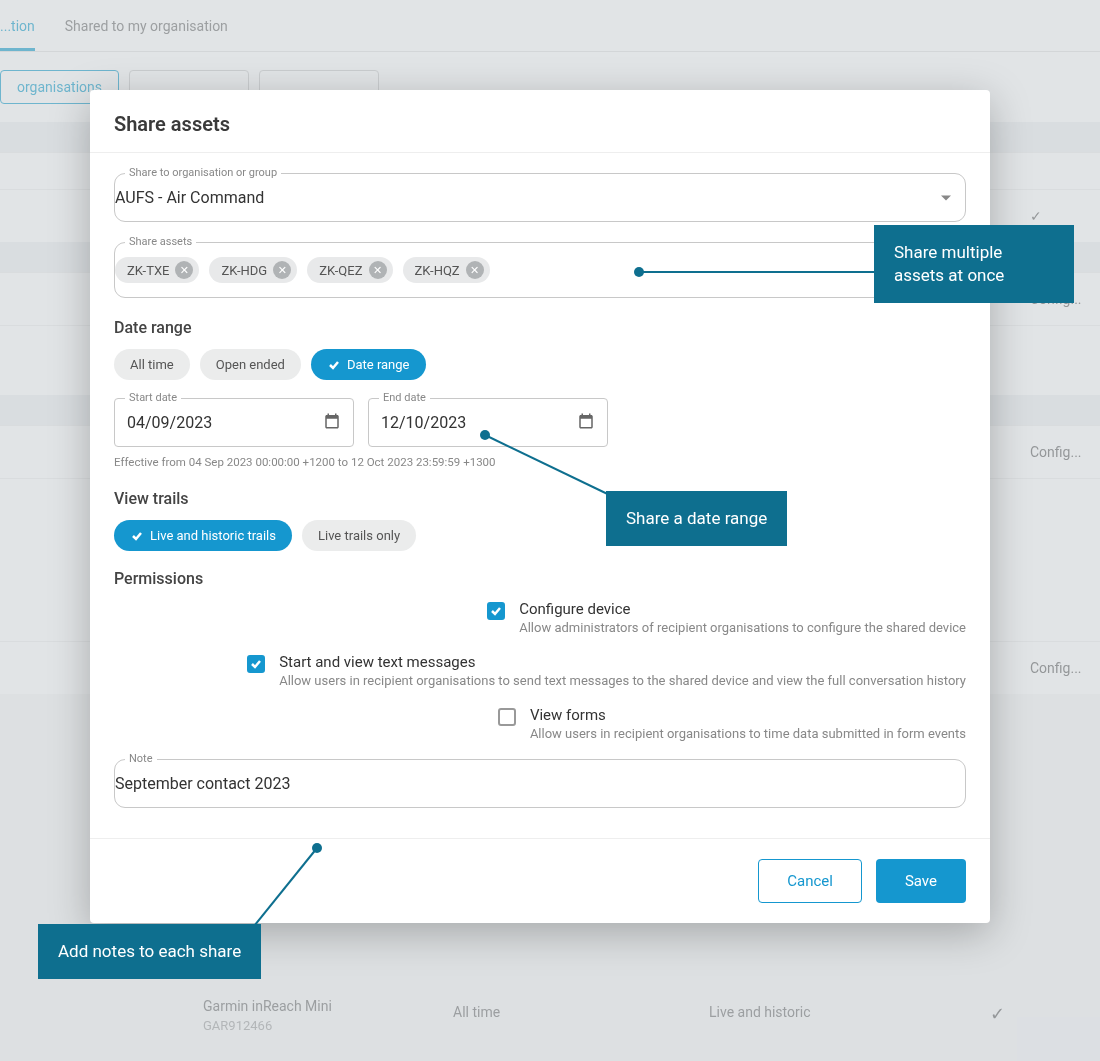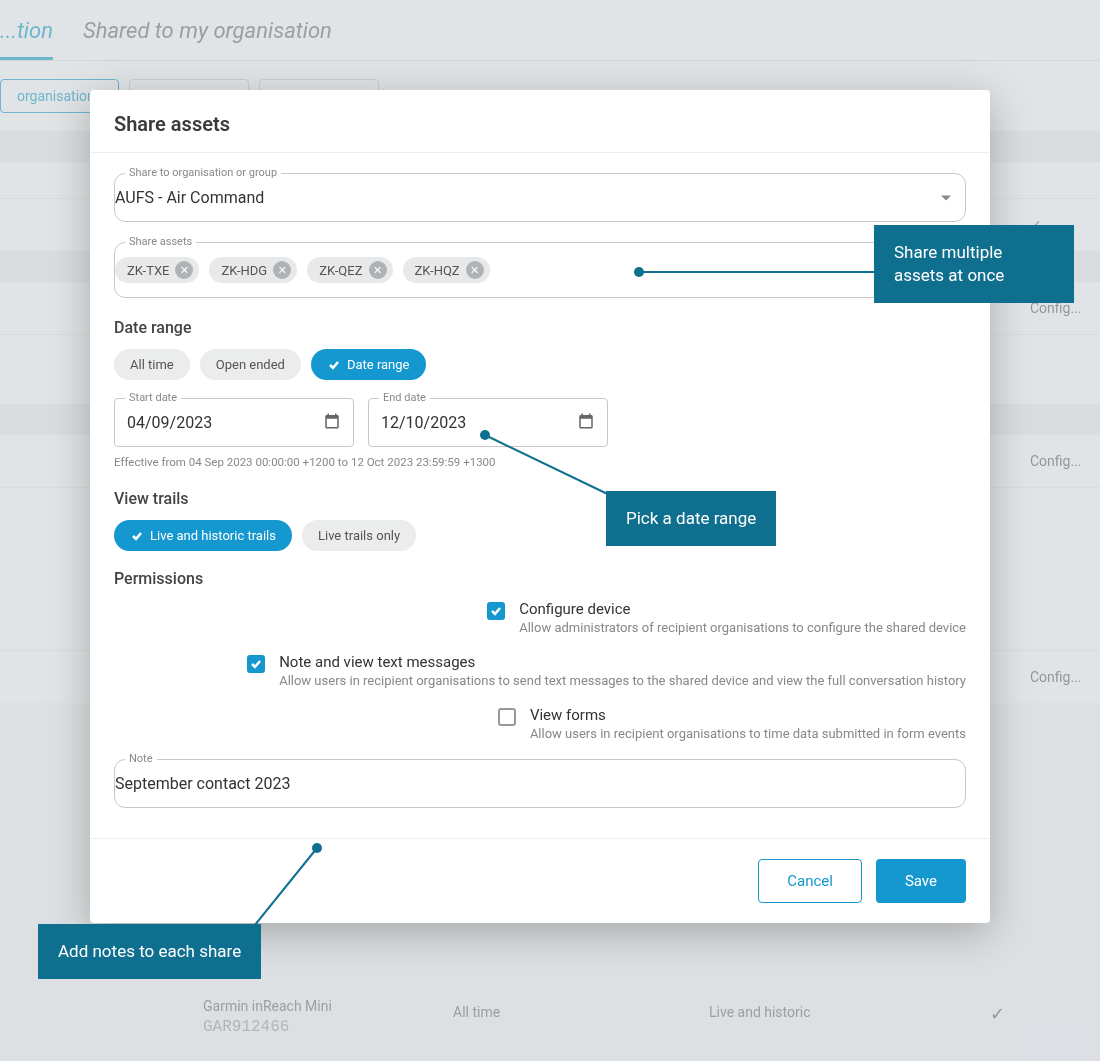--- a/index.html
+++ b/index.html
@@ -19,23 +19,22 @@
 }
 .bg-tabs {
   display: flex;
   gap: 30px;
   padding: 10px 0 0 0;
   background: #fff;
   border-bottom: 1px solid #e0e0e0;
 }
 .bg-tab {
   padding: 8px 0 14px 0;
-  font-size: 22px;
+  font-size: 14px;
   color: #666;
-  font-style: italic;
 }
 .bg-tab.active {
   color: #0098c9;
   border-bottom: 3px solid #0098c9;
   padding-left: 0;
 }
 .bg-subtabs {
   display: flex;
   gap: 10px;
   padding: 18px 0;
@@ -59,21 +58,21 @@
   gap: 32px;
   font-size: 14px;
   color: #555;
   border-top: 1px solid #eee;
   background: #fff;
 }
 .bg-row .col-msg { width: 80px; }
 .bg-row .col-cfg { width: 60px; }
 .bg-row-gap { height: 30px; background: #eef0f1; }
 .bg-device-label { position: absolute; left: 203px; top: 998px; font-size: 14px; color: #666; }
-.bg-device-id { position: absolute; left: 203px; top: 1018px; font-size: 16px; color: #999; font-family: Liberation Mono, monospace; }
+.bg-device-id { position: absolute; left: 203px; top: 1018px; font-size: 13px; color: #999; }
 .bg-alltime { position: absolute; left: 453px; top: 1004px; font-size: 14px; color: #666; }
 .bg-livehist { position: absolute; left: 709px; top: 1004px; font-size: 14px; color: #666; }
 .bg-check { position: absolute; font-size: 18px; color: #555; }
 
 .overlay {
   position: absolute;
   inset: 0;
   background: rgba(200,205,210,0.55);
 }
 .modal {
@@ -439,21 +438,21 @@
             <div class="perm-desc">Allow administrators of recipient organisations to configure the shared device</div>
           </div>
         </div>
         <div class="perm-row">
           <div class="checkbox checked">
             <svg class="checkmark-svg" viewBox="0 0 12 12">
               <polyline points="2,6 5,9 10,3"></polyline>
             </svg>
           </div>
           <div class="perm-text">
-            <div class="perm-title">Note and view text messages</div>
+            <div class="perm-title">Start and view text messages</div>
             <div class="perm-desc">Allow users in recipient organisations to send text messages to the shared device and view the full conversation history</div>
           </div>
         </div>
         <div class="perm-row">
           <div class="checkbox"></div>
           <div class="perm-text">
             <div class="perm-title">View forms</div>
             <div class="perm-desc">Allow users in recipient organisations to time data submitted in form events</div>
           </div>
         </div>
@@ -470,21 +469,21 @@
     <div class="btn btn-save">Save</div>
   </div>
 </div>
 
 <div class="callout" style="left:874px; top:225px;">Share multiple assets at once</div>
 <div class="dot" style="left:634px; top:267px;"></div>
 <svg class="connector" style="left:634px; top:267px;" width="245" height="10">
     <line x1="5" y1="5" x2="245" y2="5" stroke="#0e6f8f" stroke-width="2"></line>
   </svg>
 
-<div class="callout" style="left:606px; top:491px;">Pick a date range</div>
+<div class="callout" style="left:606px; top:491px;">Share a date range</div>
 <div class="dot" style="left:480px; top:430px;"></div>
 <svg class="connector" style="left:480px; top:430px;" width="160" height="80">
     <line x1="5" y1="5" x2="140" y2="70" stroke="#0e6f8f" stroke-width="2"></line>
   </svg>
 
 <div class="callout callout-wide" style="left:38px; top:924px;">Add notes to each share</div>
 <div class="dot" style="left:312px; top:843px;"></div>
 <svg class="connector" style="left:245px; top:843px;" width="80" height="95">
     <line x1="72" y1="5" x2="5" y2="88" stroke="#0e6f8f" stroke-width="2"></line>
   </svg>

